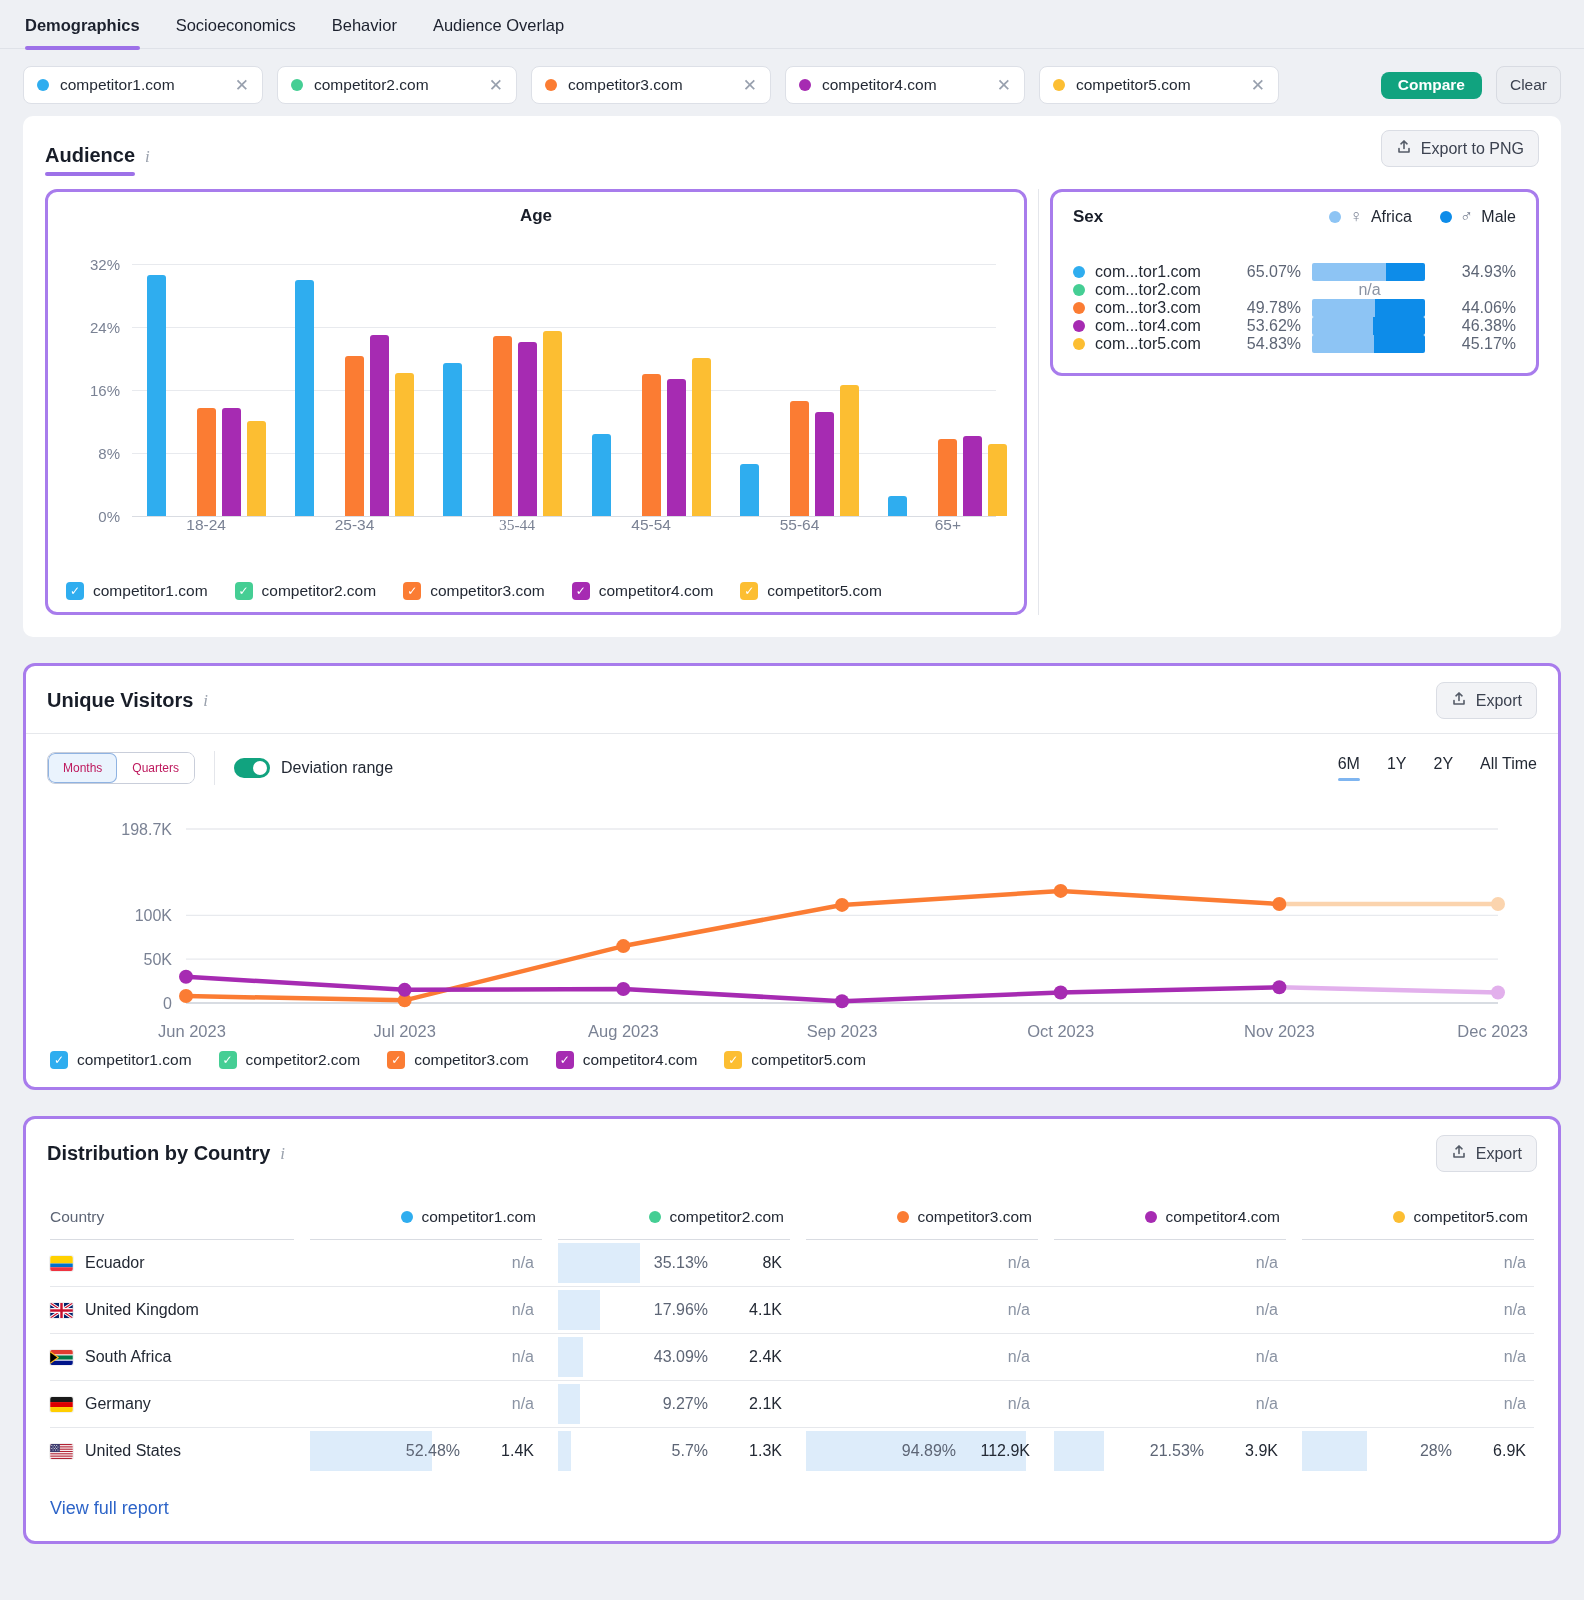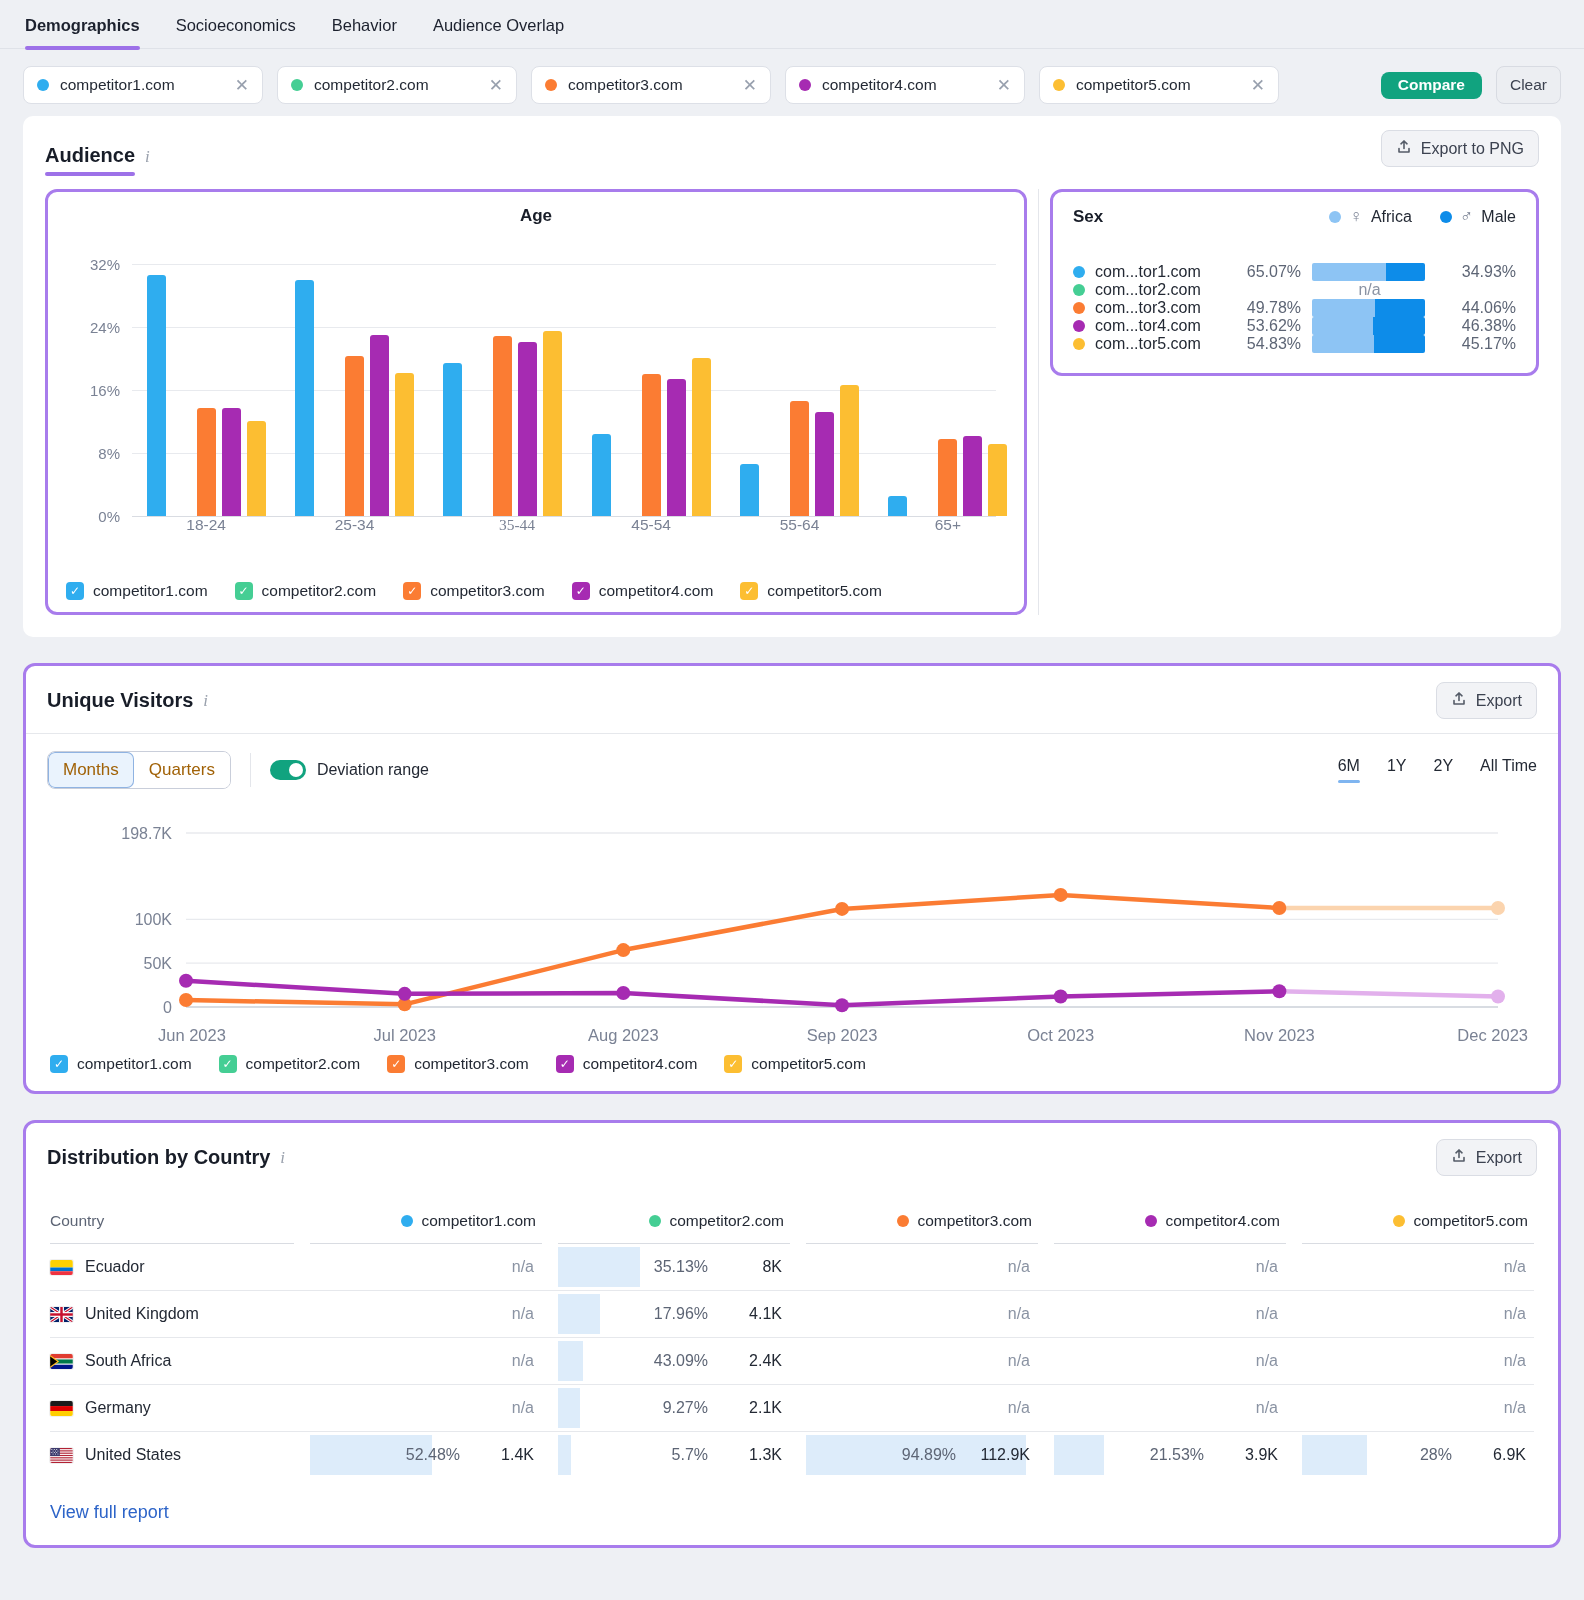--- a/index.html
+++ b/index.html
@@ -57,21 +57,21 @@
   .sex-row { display:flex; align-items:center; }
   .sex-site { margin-left:10px; font-size:16px; color:#232934; width:128px; }
   .sex-pct { width:78px; text-align:right; font-size:16px; color:#5D6575; }
   .sex-bar { width:113px; height:18px; margin:0 11px; display:flex; border-radius:2px; overflow:hidden; }
   .sex-na { flex:1; text-align:center; font-size:16px; color:#8A93A3; }
   
   .uv-card { margin-top:26px; }
   .uv-header { display:flex; align-items:center; padding:16px 21px 14px; border-bottom:1px solid #E6E8EC; }
   .uv-controls { display:flex; align-items:center; padding:17px 21px 6px; }
   .seg { display:flex; border:1px solid #C9CEDA; border-radius:8px; overflow:hidden; }
-  .seg-btn { padding:8px 15px; font-size:17px; color:#a16207; background:#fff; cursor:pointer; }
+  .seg-btn { padding:8px 15px; font-size:12px; color:#be185d; background:#fff; cursor:pointer; }
   .seg-btn.active { background:#EAF3FD; box-shadow:inset 0 0 0 1px #8FB3E2; border-radius:7px; }
   .ctrl-divider { width:1px; height:34px; background:#E4E6EB; margin:0 19px; }
   .toggle { width:36px; height:20px; border-radius:10px; background:#11A37F; position:relative; cursor:pointer; }
   .toggle::after { content:""; position:absolute; right:3px; top:3px; width:14px; height:14px; border-radius:50%; background:#fff; }
   .toggle-label { margin-left:11px; font-size:16px; color:#232934; }
   .ranges { margin-left:auto; display:flex; gap:27px; font-size:16px; color:#232934; }
   .range { cursor:pointer; padding-bottom:8px; }
   .range.active { position:relative; }
   .range.active::after { content:""; position:absolute; left:0; right:0; bottom:0; height:3px; border-radius:2px; background:#7FB5F0; }
   .uv-chart { padding:6px 10px 0; }

